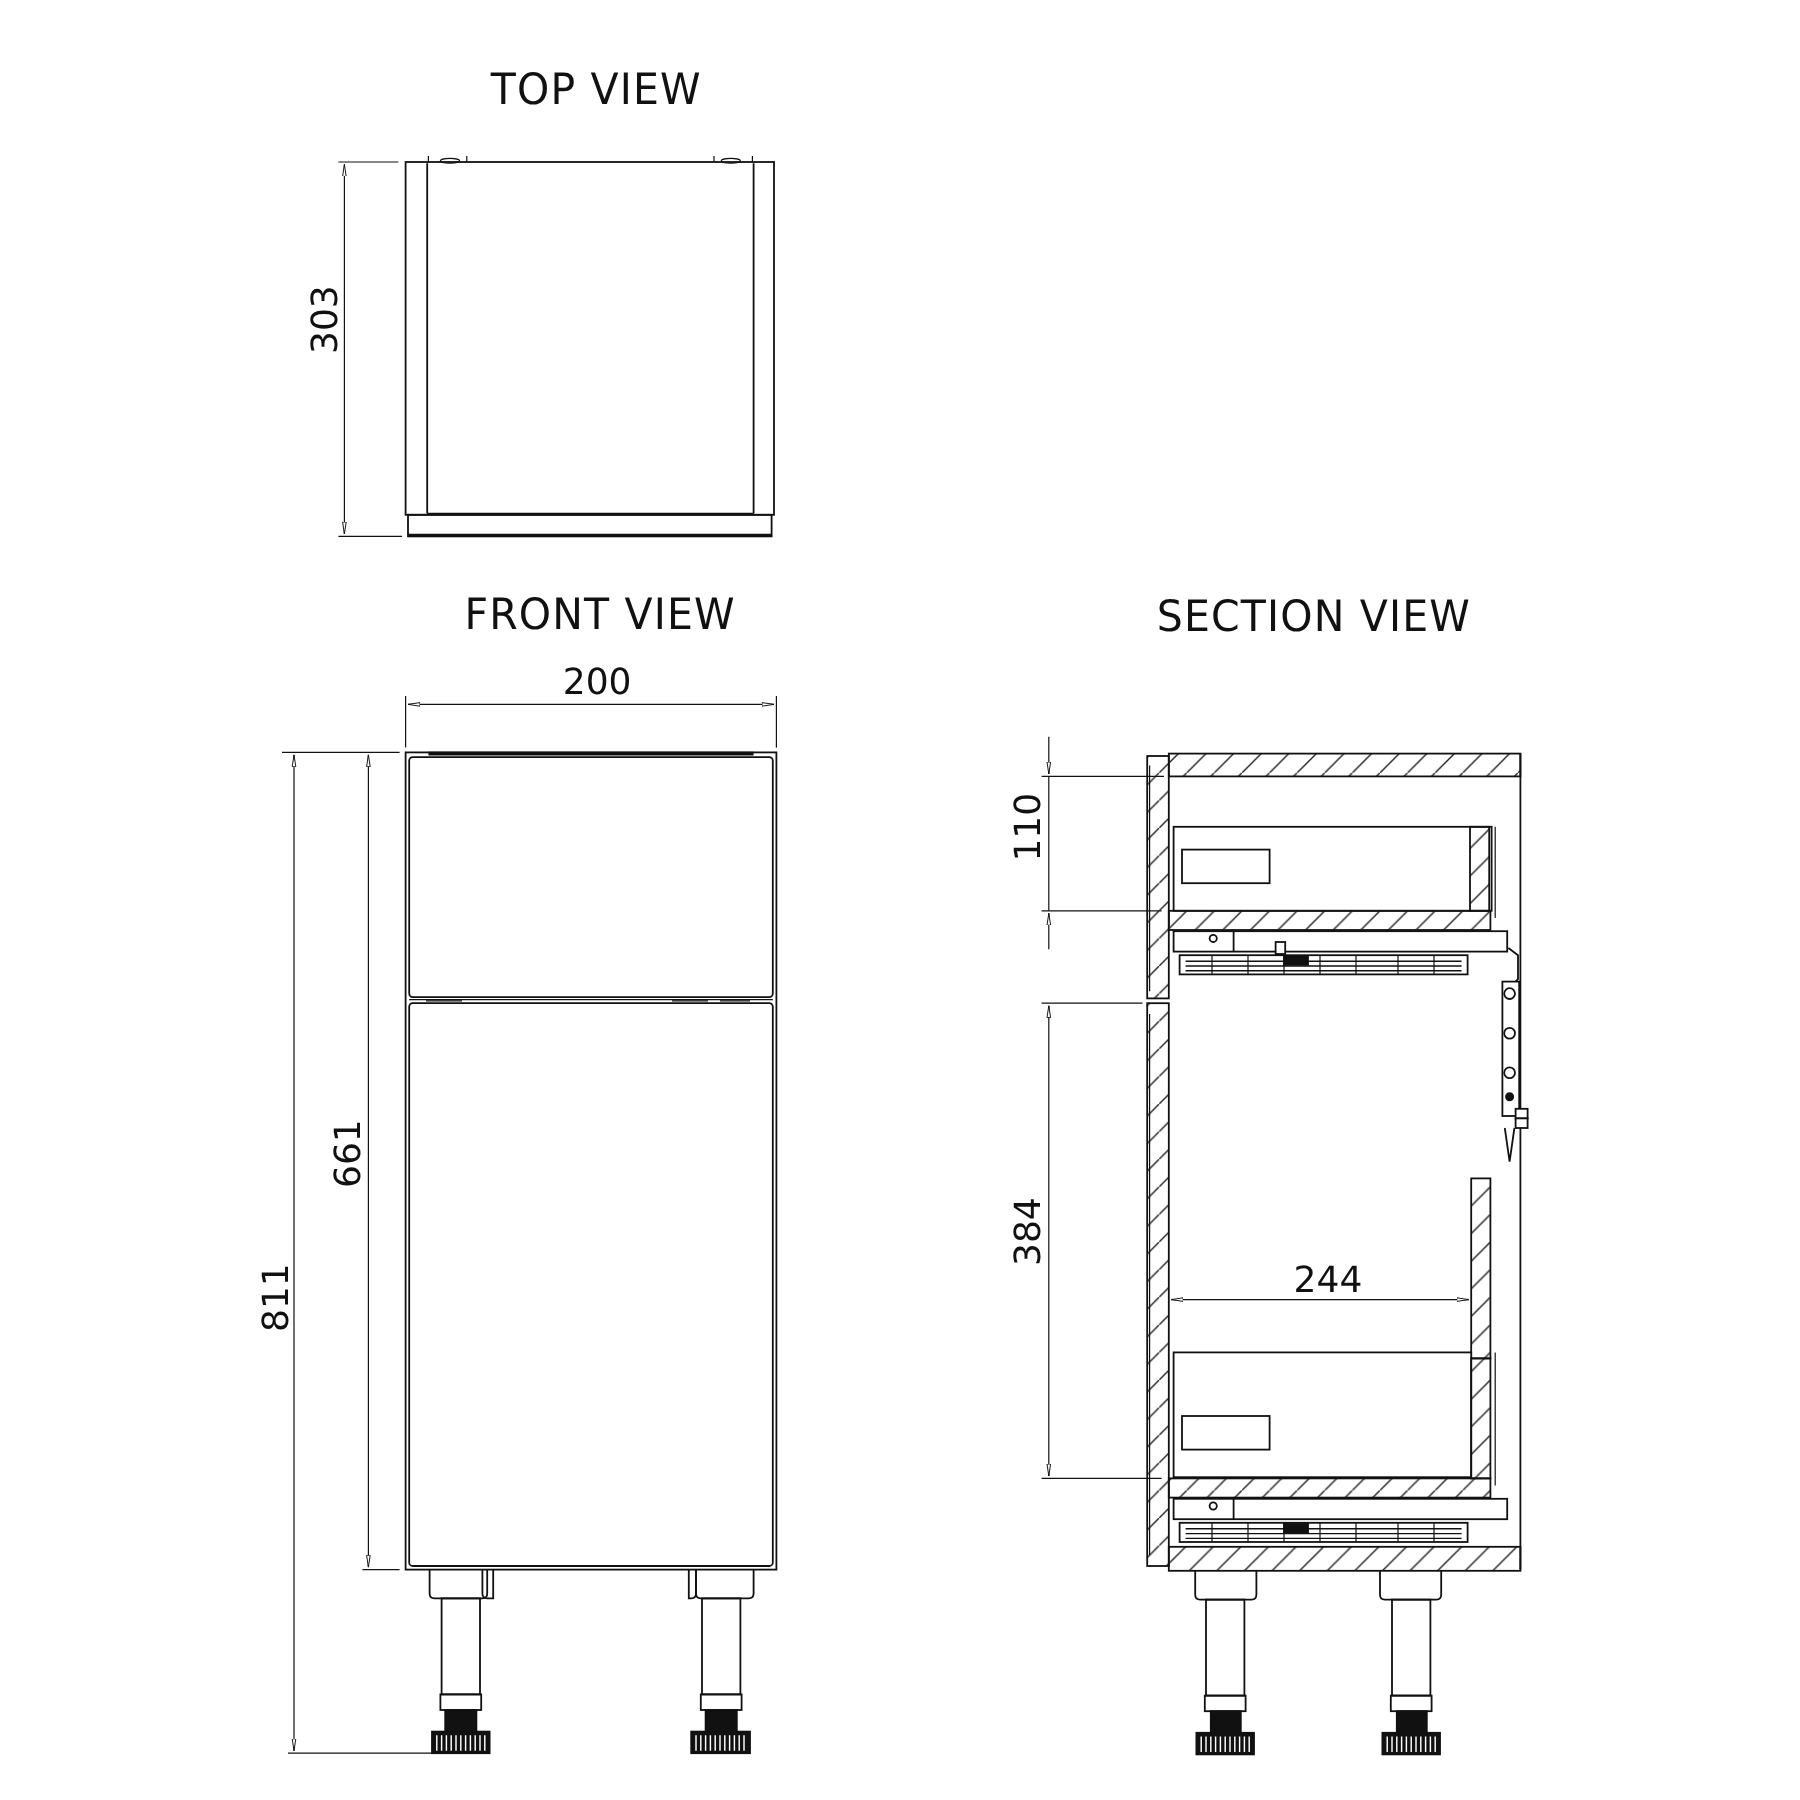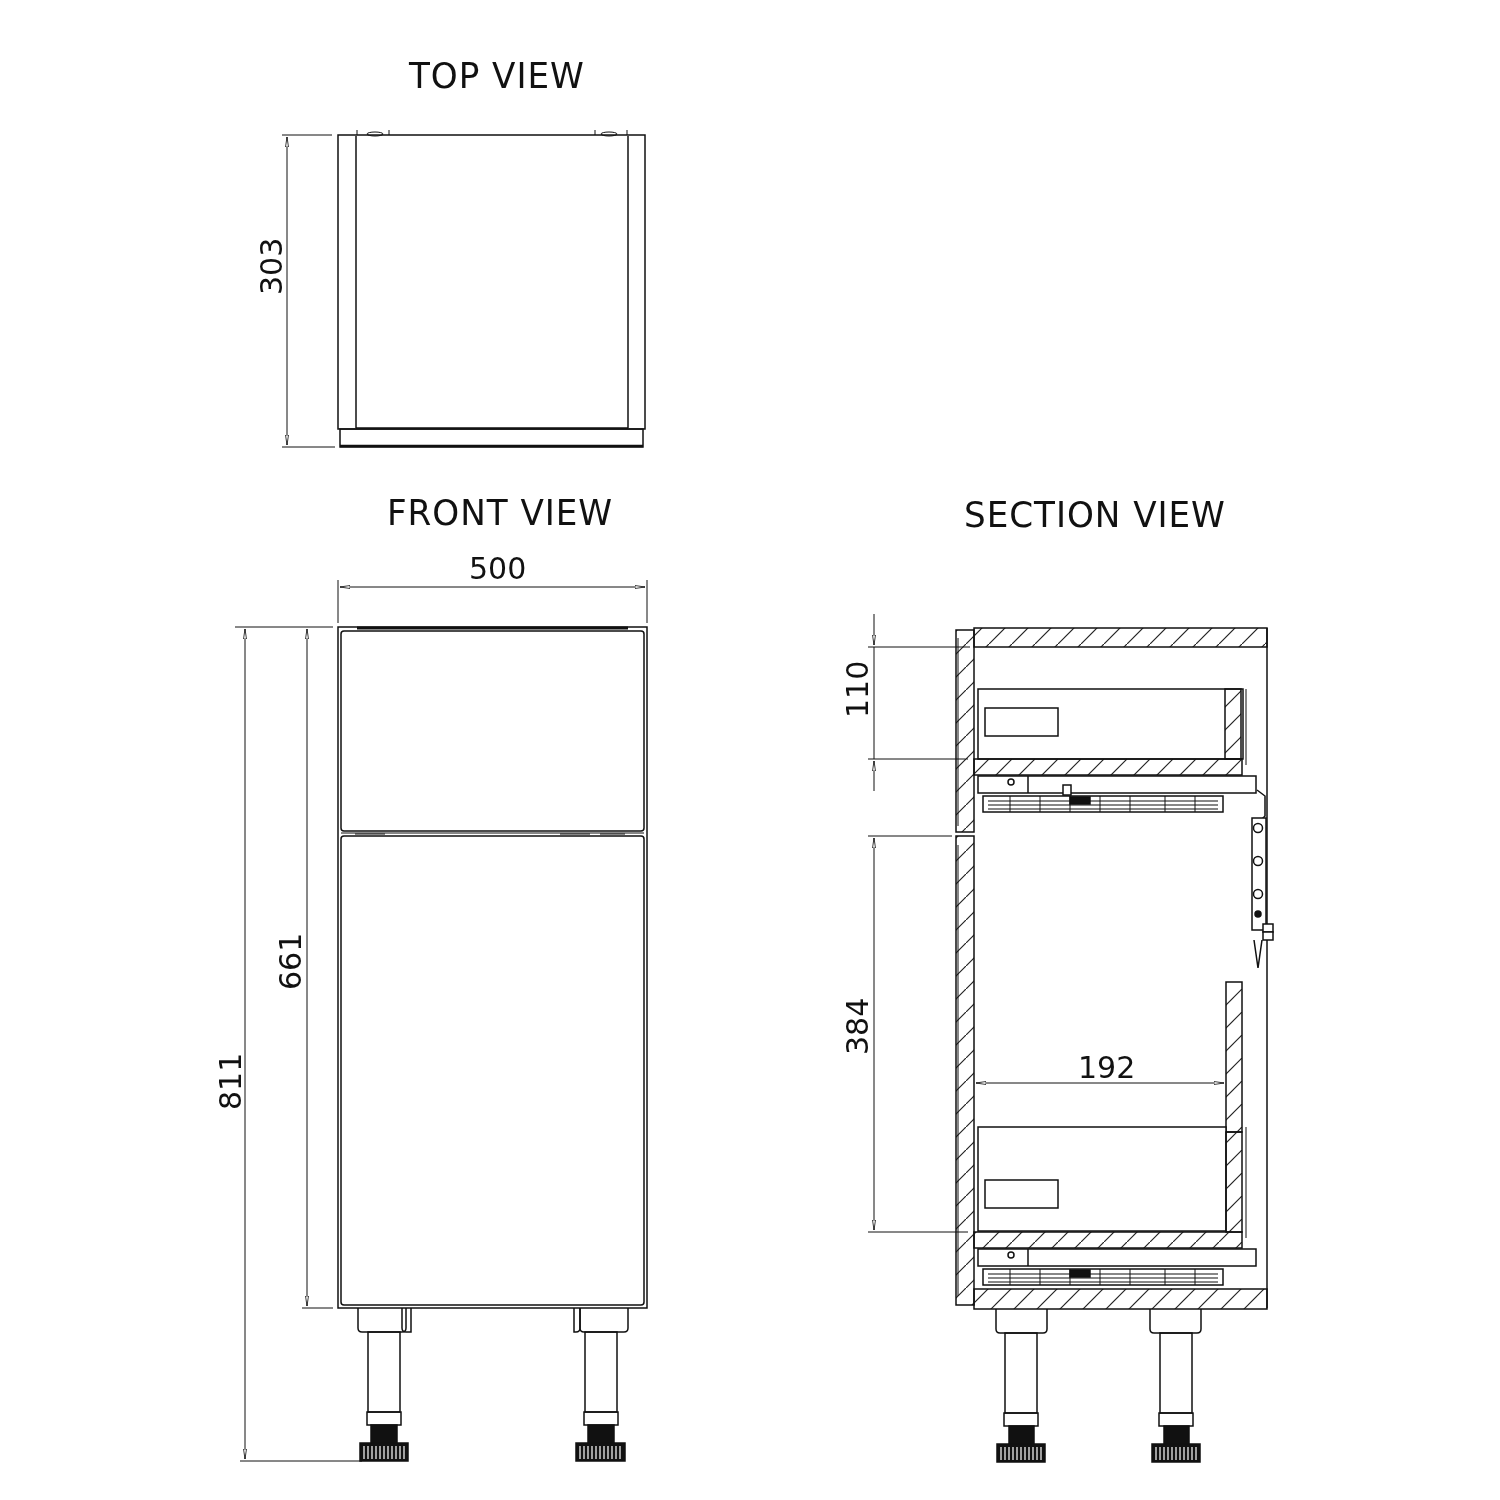--- a/index.html
+++ b/index.html
@@ -10,26 +10,26 @@
     svg.drawing { position: absolute; left: 0; top: 0; }
   </style>
 </head>
 <body>
 
 <div class="view-title" style="left:409px; top:55px;">TOP VIEW</div>
 <div class="view-title" style="left:387px; top:492px;">FRONT VIEW</div>
 <div class="view-title" style="left:964px; top:494px;">SECTION VIEW</div>
 
 <div class="dim vert" style="left:247px; top:255px; width:50px; text-align:center;">303</div>
-<div class="dim" style="left:469px; top:554px;">500</div>
+<div class="dim" style="left:469px; top:554px;">200</div>
 <div class="dim vert" style="left:266px; top:950px; width:50px; text-align:center;">661</div>
 <div class="dim vert" style="left:206px; top:1070px; width:50px; text-align:center;">811</div>
 <div class="dim vert" style="left:833px; top:678px; width:50px; text-align:center;">110</div>
 <div class="dim vert" style="left:833px; top:1015px; width:50px; text-align:center;">384</div>
-<div class="dim" style="left:1078px; top:1053px;">192</div>
+<div class="dim" style="left:1078px; top:1053px;">244</div>
 
 <svg class="drawing" width="1500" height="1500" viewBox="0 0 1500 1500" xmlns="http://www.w3.org/2000/svg">
   <defs>
     <pattern id="hatch" patternUnits="userSpaceOnUse" width="23" height="23" patternTransform="rotate(0)">
       <line x1="0" y1="23" x2="23" y2="0" stroke="#222" stroke-width="1.2"></line>
     </pattern>
     <marker id="arr" markerWidth="10" markerHeight="6" refX="10" refY="3" orient="auto-start-reverse" markerUnits="userSpaceOnUse">
       <path d="M0,1.5 L10,3 L0,4.5 Z" fill="#fff" stroke="#111" stroke-width="0.8"></path>
     </marker>
   </defs>

